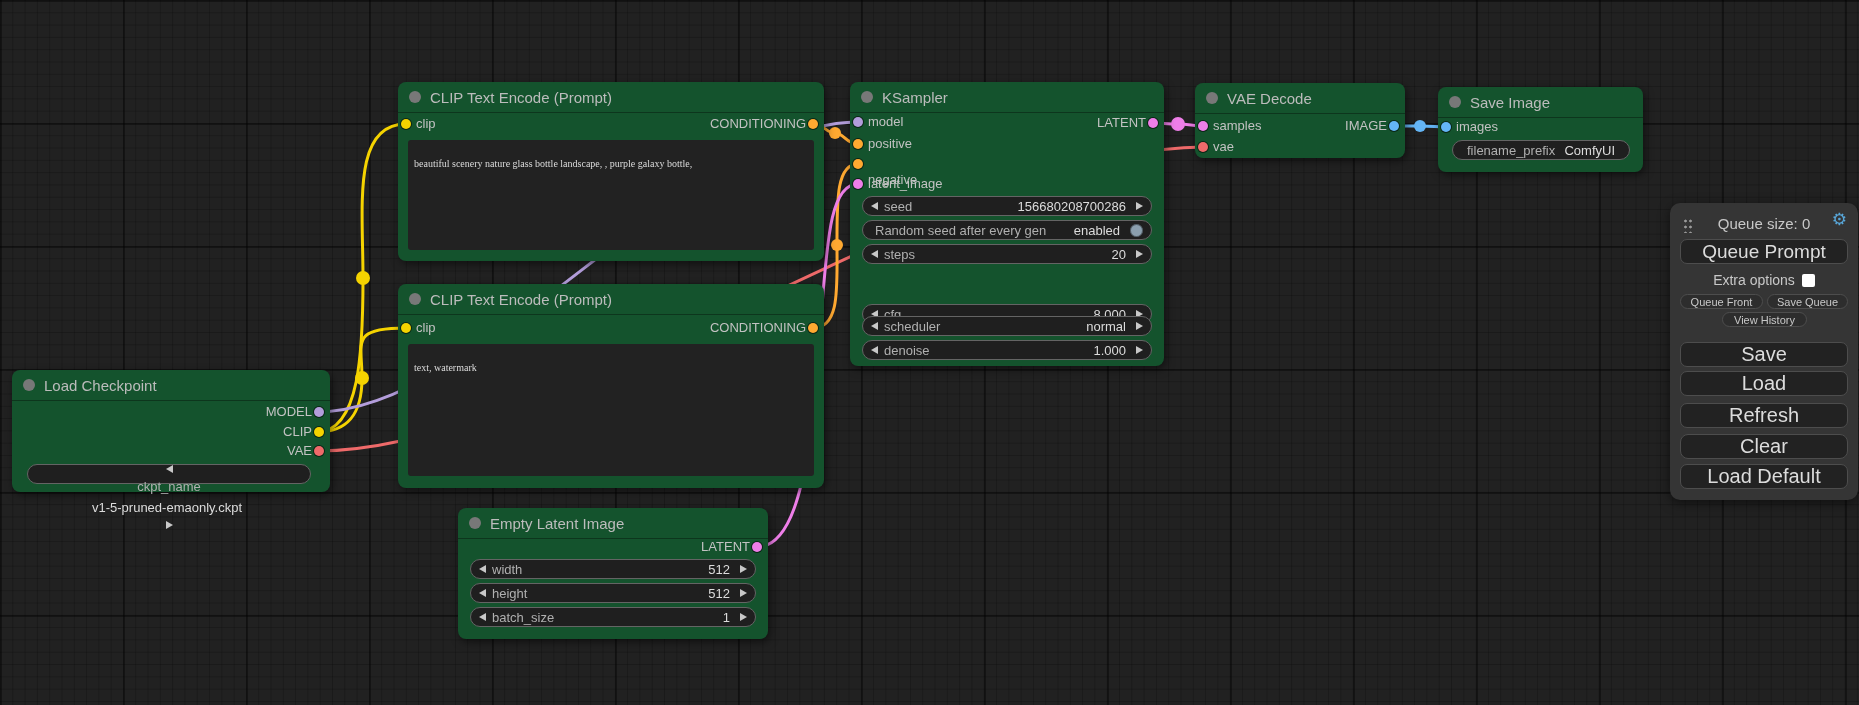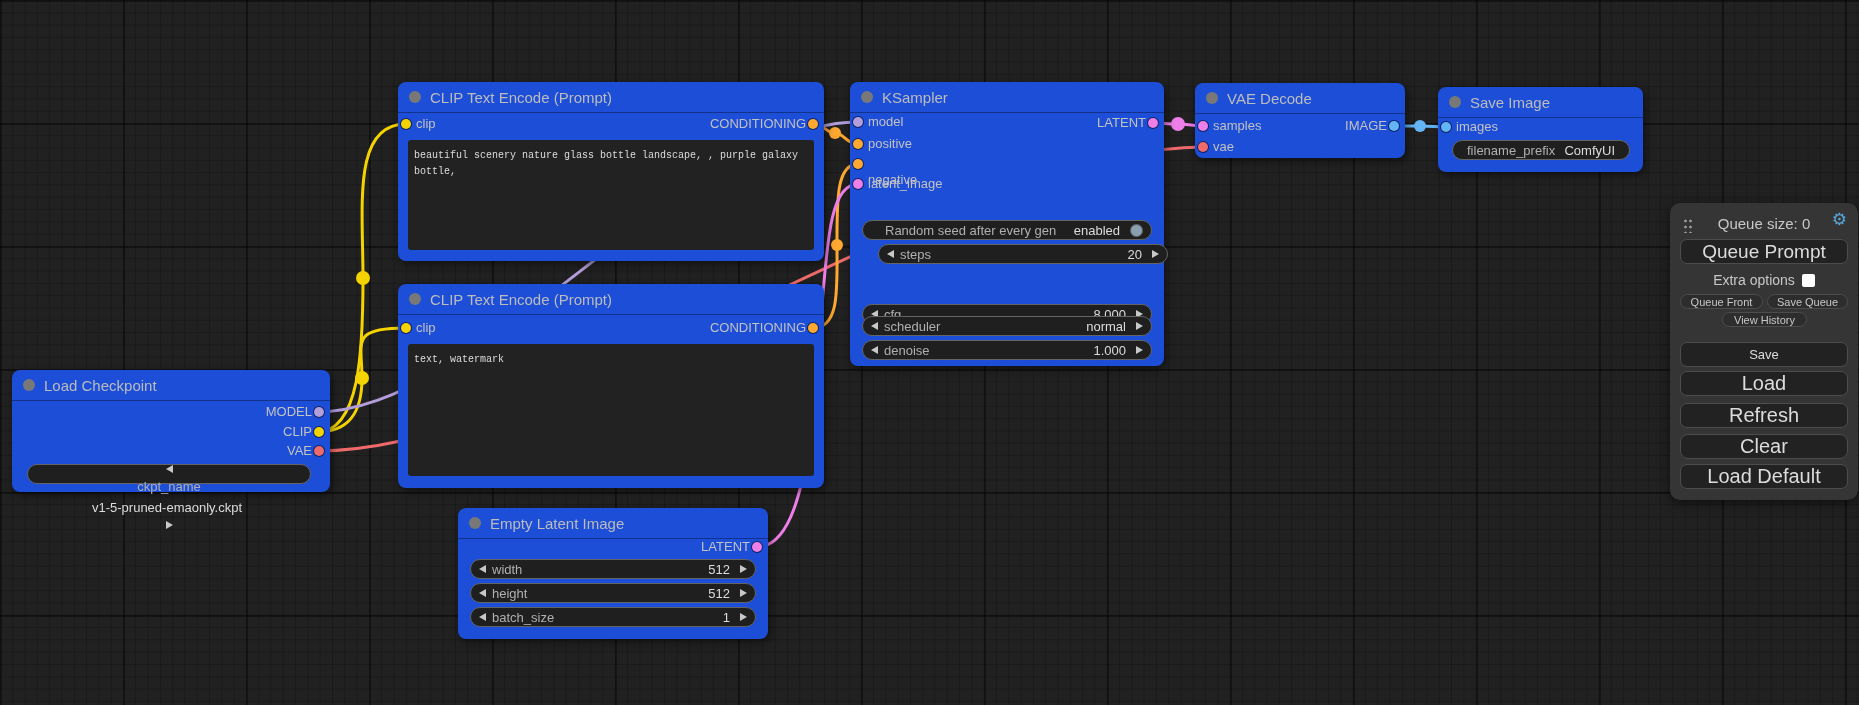--- a/index.html
+++ b/index.html
@@ -9,21 +9,21 @@
     background-color:#212121;
     background-image:
       linear-gradient(rgba(0,0,0,.38) 0 2px, transparent 2px),
       linear-gradient(90deg, rgba(0,0,0,.38) 0 2px, transparent 2px),
       linear-gradient(rgba(0,0,0,.20) 0 1px, transparent 1px),
       linear-gradient(90deg, rgba(0,0,0,.20) 0 1px, transparent 1px);
     background-size:123px 123px,123px 123px,12.3px 12.3px,12.3px 12.3px;
   }
   #wires{position:absolute;left:0;top:0;z-index:1;pointer-events:none;}
   .node{
-    position:absolute;z-index:2;background:#1d4ed8;border-radius:8px;
+    position:absolute;z-index:2;background:#14532d;border-radius:8px;
     box-shadow:2px 3px 9px rgba(0,0,0,.5);box-sizing:border-box;
   }
   .ntitle{
     position:absolute;left:0;top:0;right:0;height:30px;
     border-bottom:1px solid rgba(0,0,0,.35);
   }
   .ntitle .tdot{
     position:absolute;left:11px;top:9px;width:12px;height:12px;border-radius:50%;
     background:#787878;
   }
@@ -31,21 +31,21 @@
     position:absolute;left:32px;top:7px;font-size:15px;color:#bcbcbc;white-space:nowrap;
   }
   .slot-in{position:absolute;left:18px;font-size:13px;color:#c2c2c2;white-space:nowrap;}
   .slot-out{position:absolute;right:18px;font-size:13px;color:#c2c2c2;white-space:nowrap;text-align:right;}
   .dot{position:absolute;width:10px;height:10px;border-radius:50%;box-shadow:0 0 0 1px rgba(0,0,0,.55);}
   .dot.in{left:3px;} .dot.out{right:6px;}
   .c-model{background:#b39ddb;} .c-clip{background:#f5d300;} .c-vae{background:#ef6a6a;}
   .c-cond{background:#ffa931;} .c-latent{background:#ee7ee8;} .c-image{background:#64b5f6;}
   .ptext{
     position:absolute;background:#222;border-radius:3px;box-sizing:border-box;
-    padding:8px 6px;font-family:Liberation Mono, monospace;font-size:10px;
+    padding:16px 6px;font-family:Liberation Serif, serif;font-size:10px;
     line-height:1.55;color:#dcdcdc;white-space:pre-wrap;word-break:break-word;
   }
   .widget{
     position:absolute;height:20px;background:#1f1f1f;border:1px solid #646464;
     border-radius:10px;box-sizing:border-box;display:flex;align-items:center;
     font-size:13px;color:#b0b0b0;padding:0 8px;gap:6px;cursor:pointer;
   }
   .arr{width:0;height:0;border-top:4.5px solid transparent;border-bottom:4.5px solid transparent;flex:0 0 auto;}
   .arr.l{border-right:7px solid #c8c8c8;}
   .arr.r{border-left:7px solid #c8c8c8;}
@@ -150,26 +150,32 @@
   <span class="dot out c-latent" style="top:36px;"></span>
   <span class="dot in c-model" style="top:35px;"></span>
   <span class="slot-in" style="top:32px;">model</span>
   <span class="dot in c-cond" style="top:57px;"></span>
   <span class="slot-in" style="top:54px;">positive</span>
   <span class="dot in c-cond" style="top:77px;"></span>
   <span class="slot-in" style="top:90px;">negative</span>
   <span class="dot in c-latent" style="top:97px;"></span>
   <span class="slot-in" style="top:94px;">latent_image</span>
 
-  <div class="widget" style="left:12px;top:138px;width:290px;padding-left:22px;">
+  <div class="widget" style="left:12px;top:114px;width:290px;">
+    <span class="arr l"></span>
+    <span class="wlabel">seed</span>
+    <span class="wvalue">156680208700286</span>
+    <span class="arr r"></span>
+  </div>
+  <div class="widget" style="left:12px;top:138px;width:290px;padding-left:12px;">
     <span class="wlabel">Random seed after every gen</span>
     <span class="wvalue">enabled</span>
     <span class="toggle"></span>
   </div>
-  <div class="widget" style="left:28px;top:162px;width:290px;">
+  <div class="widget" style="left:12px;top:162px;width:290px;">
     <span class="arr l"></span>
     <span class="wlabel">steps</span>
     <span class="wvalue">20</span>
     <span class="arr r"></span>
   </div>
   <div class="widget" style="left:12px;top:186px;width:290px;margin-top:36px;">
     <span class="arr l"></span>
     <span class="wlabel">cfg</span>
     <span class="wvalue">8.000</span>
     <span class="arr r"></span>
@@ -257,21 +263,21 @@
   <div class="btn small" style="left:10px;top:91px;width:83px;">
     <span>Queue Front</span>
   </div>
   <div class="btn small" style="left:97px;top:91px;width:81px;">
     <span>Save Queue</span>
   </div>
   <div class="btn small" style="left:52px;top:109px;width:85px;">
     <span>View History</span>
   </div>
 
-  <div class="btn big" style="top:139px;font-size:13px;">
+  <div class="btn big" style="top:139px;font-size:20px;">
     <span>Save</span>
   </div>
   <div class="btn big" style="top:168px;font-size:20px;">
     <span>Load</span>
   </div>
   <div class="btn big" style="top:200px;font-size:20px;">
     <span>Refresh</span>
   </div>
   <div class="btn big" style="top:231px;font-size:20px;border-radius:8px;">
     <span>Clear</span>

